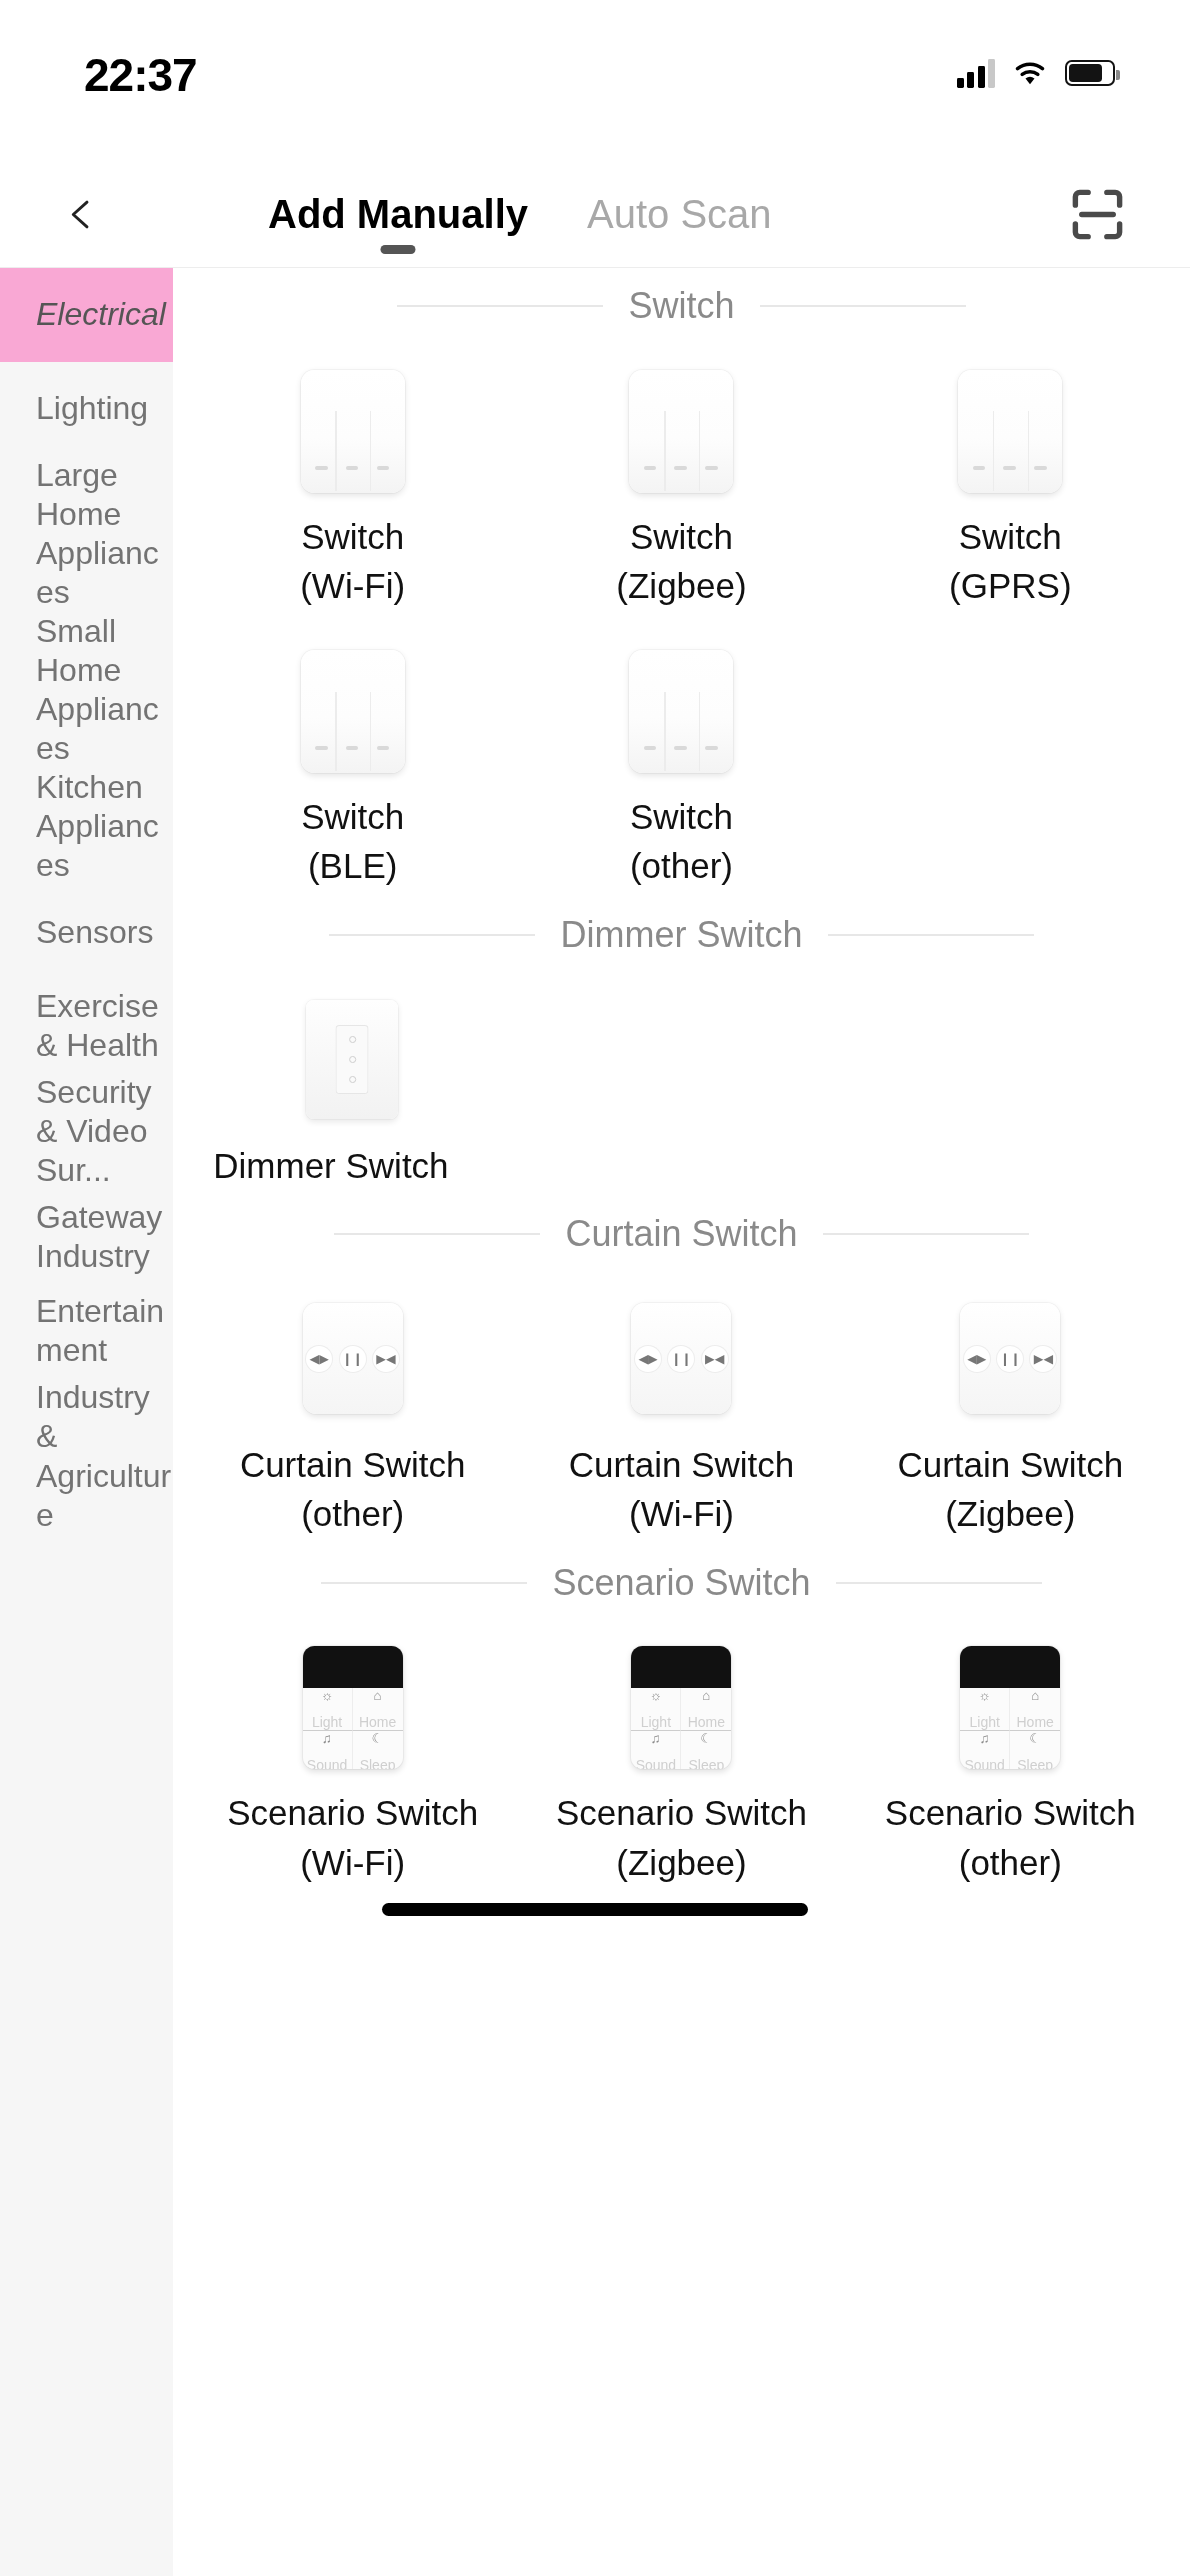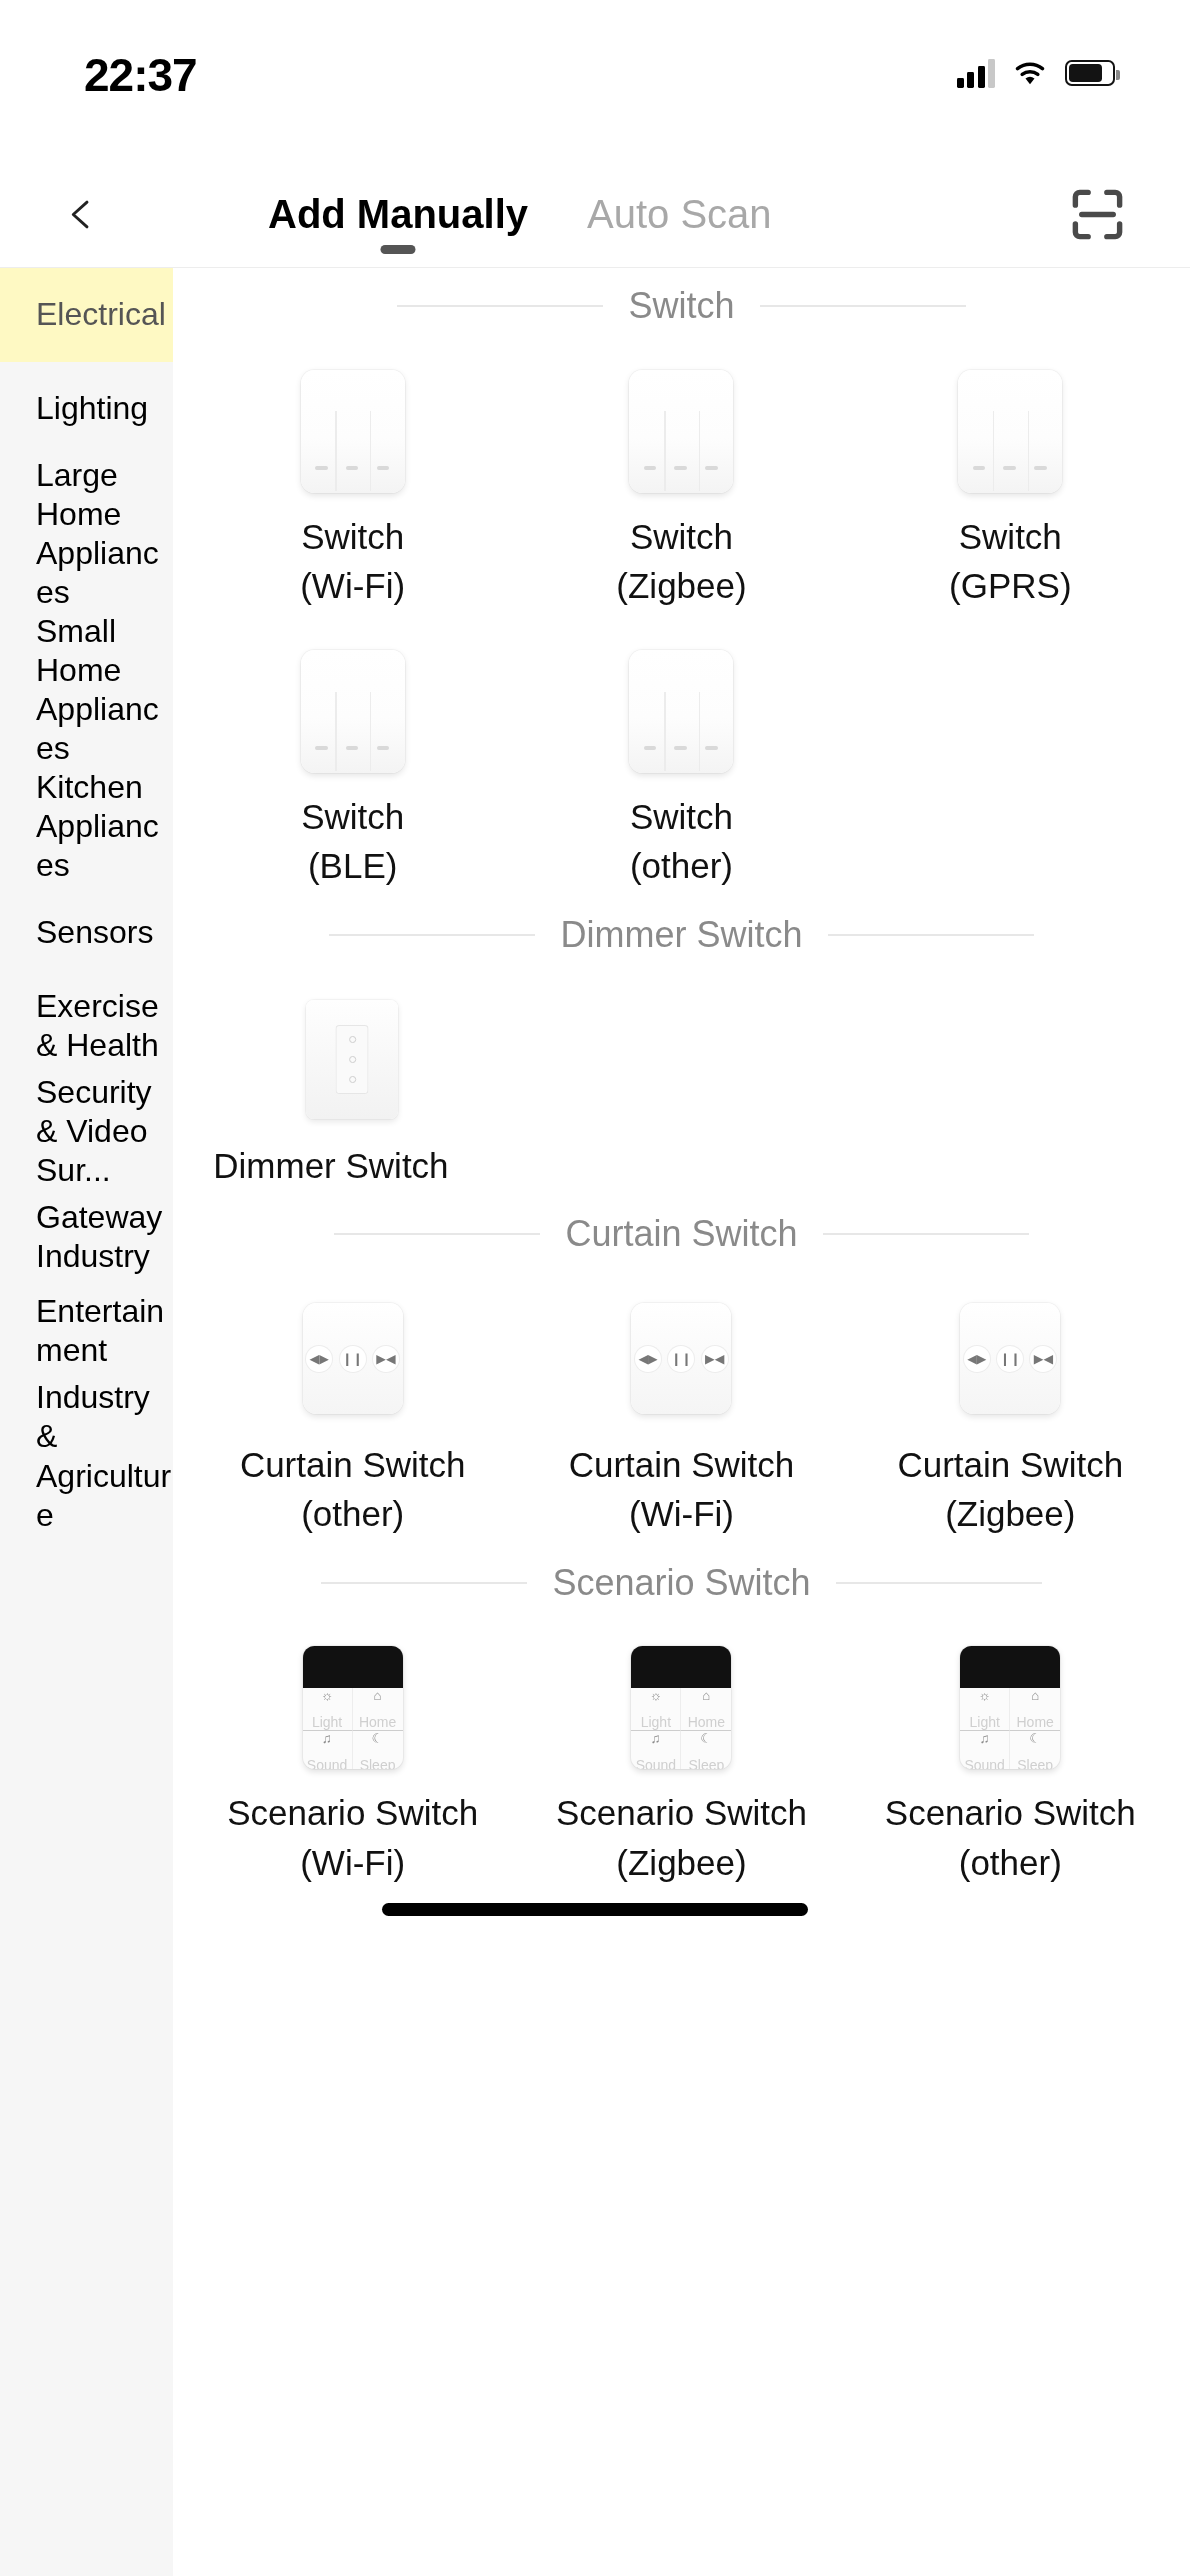--- a/index.html
+++ b/index.html
@@ -76,25 +76,25 @@
     display:flex;
   }
 
   
   .sidebar{
     width:173px; flex:0 0 173px; background:#f6f6f6;
     position:relative; overflow:hidden;
   }
   .side-item{
     padding:0 0 0 36px; display:flex; align-items:center;
-    font-size:32px; color:#000000; line-height:1.22;
+    font-size:32px; color:#737373; line-height:1.22;
     min-height:94px;
   }
   .side-item .lbl{ display:block; width:144px; word-break:break-word; }
-  .side-item.active{ background:#fef9c3; color:#555; }
+  .side-item.active{ background:#f9a8d4; color:#555;font-style:italic; }
 
   
   .main{
     flex:1; background:#fff; position:relative; overflow:hidden;
     padding-bottom:38px;
   }
   .section-head{
     display:flex; align-items:center; justify-content:center;
     gap:25px; margin-top:17px; margin-bottom:9.6px;
     padding:0 40px;

